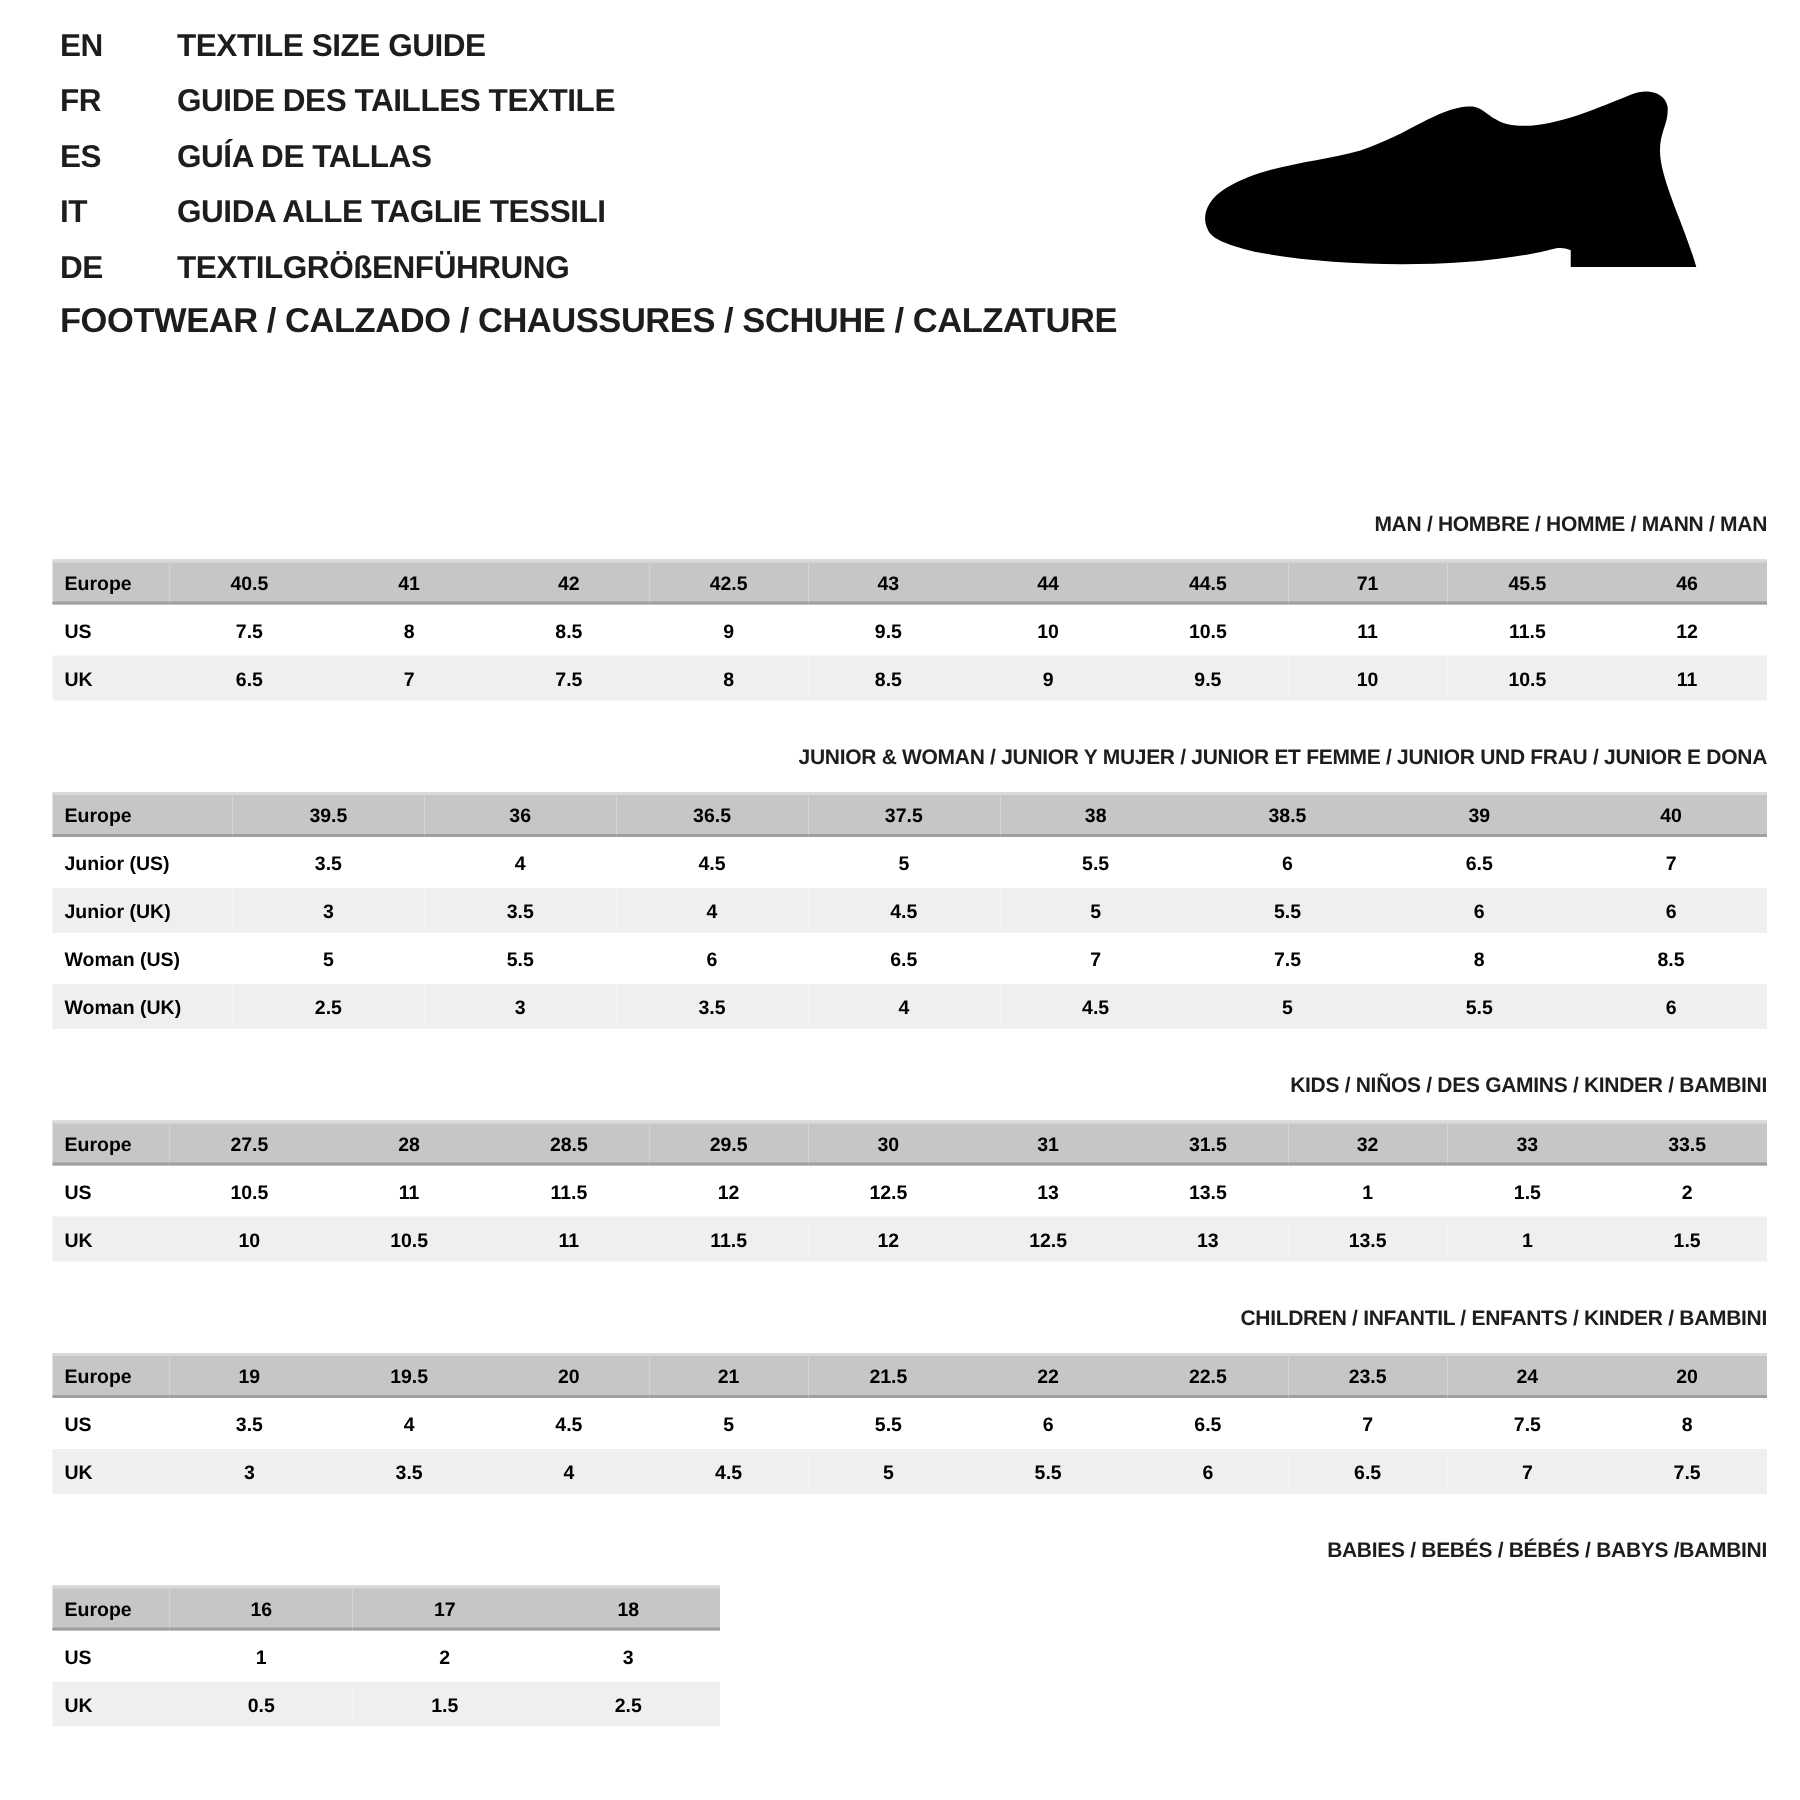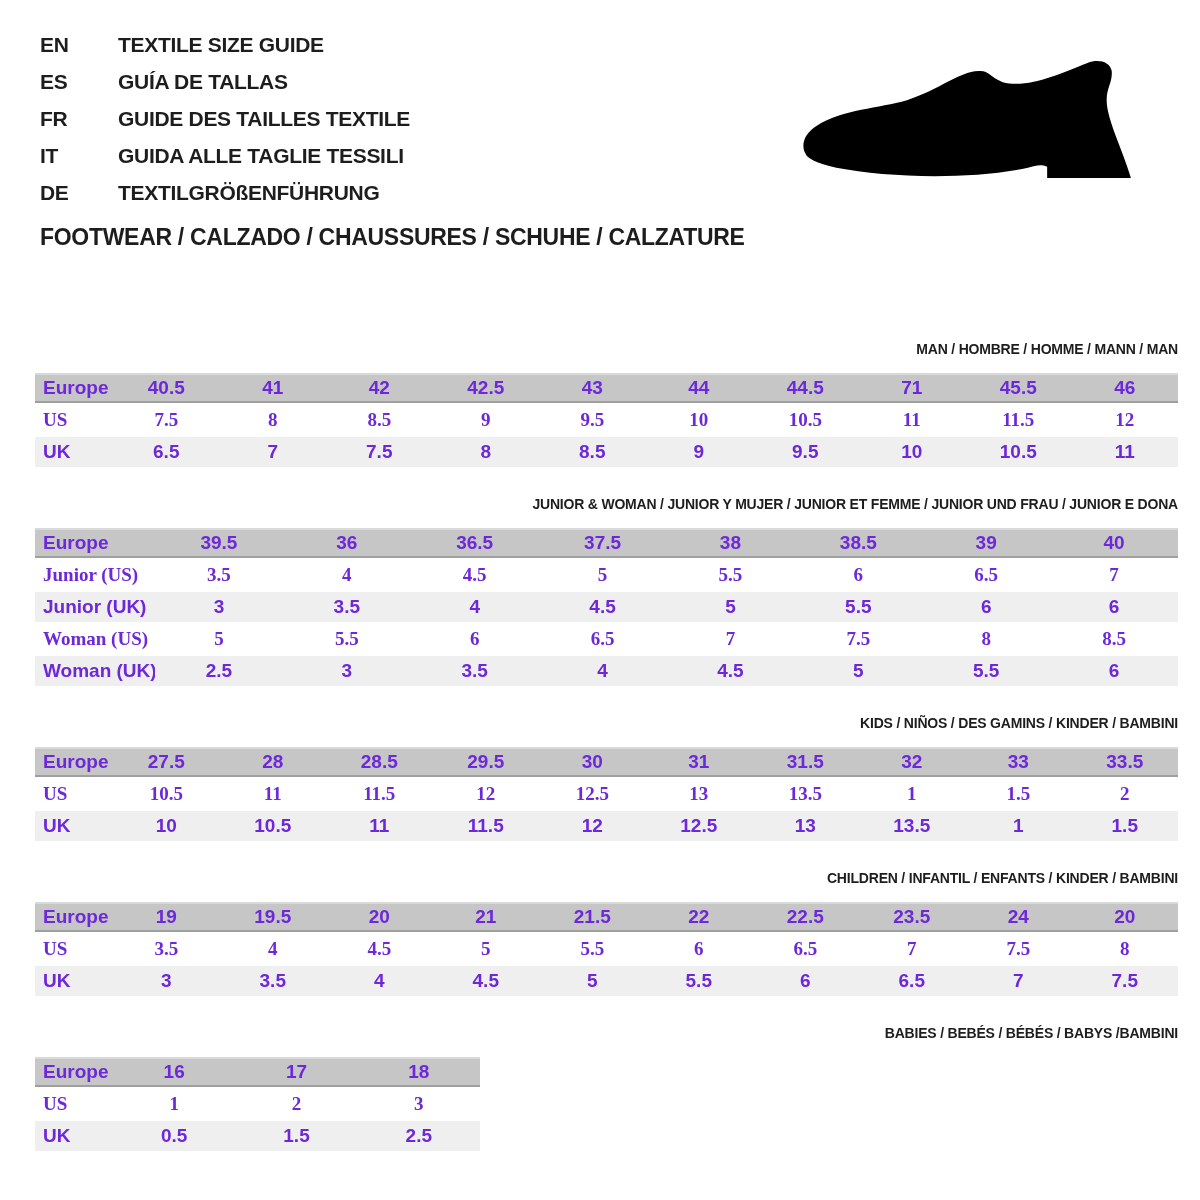--- a/index.html
+++ b/index.html
@@ -13,35 +13,35 @@
   html,body{margin:0;padding:0;}
   body{
     width:1200px;height:1200px;
     background:#ffffff;
     color:var(--text);
     font-family:"Liberation Sans", sans-serif;
     position:relative;
     overflow:hidden;
   }
   .top-block{
-    position:absolute;top:26px;left:40px;width:720px;
+    position:absolute;top:12px;left:40px;width:720px;
   }
   .lang-row{
     display:flex;
     font-weight:bold;
     font-size:21px;
     line-height:37px;
     letter-spacing:-0.3px;
   }
   .lang-code{width:78px;flex:0 0 78px;}
   .category-heading{
     font-weight:bold;
     font-size:23px;
     letter-spacing:-0.3px;
-    margin-top:13px;
+    margin-top:3px;
     white-space:nowrap;
   }
   .shoe-wrap{
     position:absolute;top:56px;left:798px;width:348px;height:138px;
   }
   .shoe-wrap svg{width:100%;height:100%;display:block;}
   .tables-block{
     position:absolute;top:341px;left:35px;width:1143px;
   }
   .size-section{margin-bottom:27px;}
@@ -51,62 +51,62 @@
     letter-spacing:-0.2px;
     margin:0 0 14px 0;
     white-space:nowrap;
     text-align:right;
   }
   table.size-table{
     border-collapse:separate;
     border-spacing:0 2px;
     table-layout:fixed;
     width:1143px;
-    font-size:19px;
+    font-size:13px;
     font-weight:bold;
-    color:#6d28d9;
+    color:#000000;
   }
   table.size-table.compact{width:445px;}
   table.size-table td{
     height:30px;
     padding:0;
     text-align:center;
     overflow:hidden;
     white-space:nowrap;
   }
   table.size-table td.label-cell{
     text-align:left;
     padding-left:8px;
   }
   tr.header-row td{
     background:var(--header-bg);
     border-top:2px solid var(--header-top);
     border-bottom:2px solid var(--header-bottom);
   }
   tr.row-alt td{background:var(--row-alt-bg);}
-  tr.row-plain td{background:#ffffff;font-family:Liberation Serif, serif;}
+  tr.row-plain td{background:#ffffff;}
   col.label-col{width:78px;}
   table.cols-8 col.label-col{width:120px;}
 </style>
 </head>
 <body style="background: rgb(255, 255, 255);">
 
 <div class="top-block">
   <div>
     <div class="lang-row">
       <span class="lang-code">EN</span>
       <span class="lang-label">TEXTILE SIZE GUIDE</span>
     </div>
     <div class="lang-row">
+      <span class="lang-code">FR</span>
+      <span class="lang-label">GUIDE DES TAILLES TEXTILE</span>
+    </div>
+    <div class="lang-row">
       <span class="lang-code">ES</span>
       <span class="lang-label">GUÍA DE TALLAS</span>
-    </div>
-    <div class="lang-row">
-      <span class="lang-code">FR</span>
-      <span class="lang-label">GUIDE DES TAILLES TEXTILE</span>
     </div>
     <div class="lang-row">
       <span class="lang-code">IT</span>
       <span class="lang-label">GUIDA ALLE TAGLIE TESSILI</span>
     </div>
     <div class="lang-row">
       <span class="lang-code">DE</span>
       <span class="lang-label">TEXTILGRÖßENFÜHRUNG</span>
     </div>
   </div>

